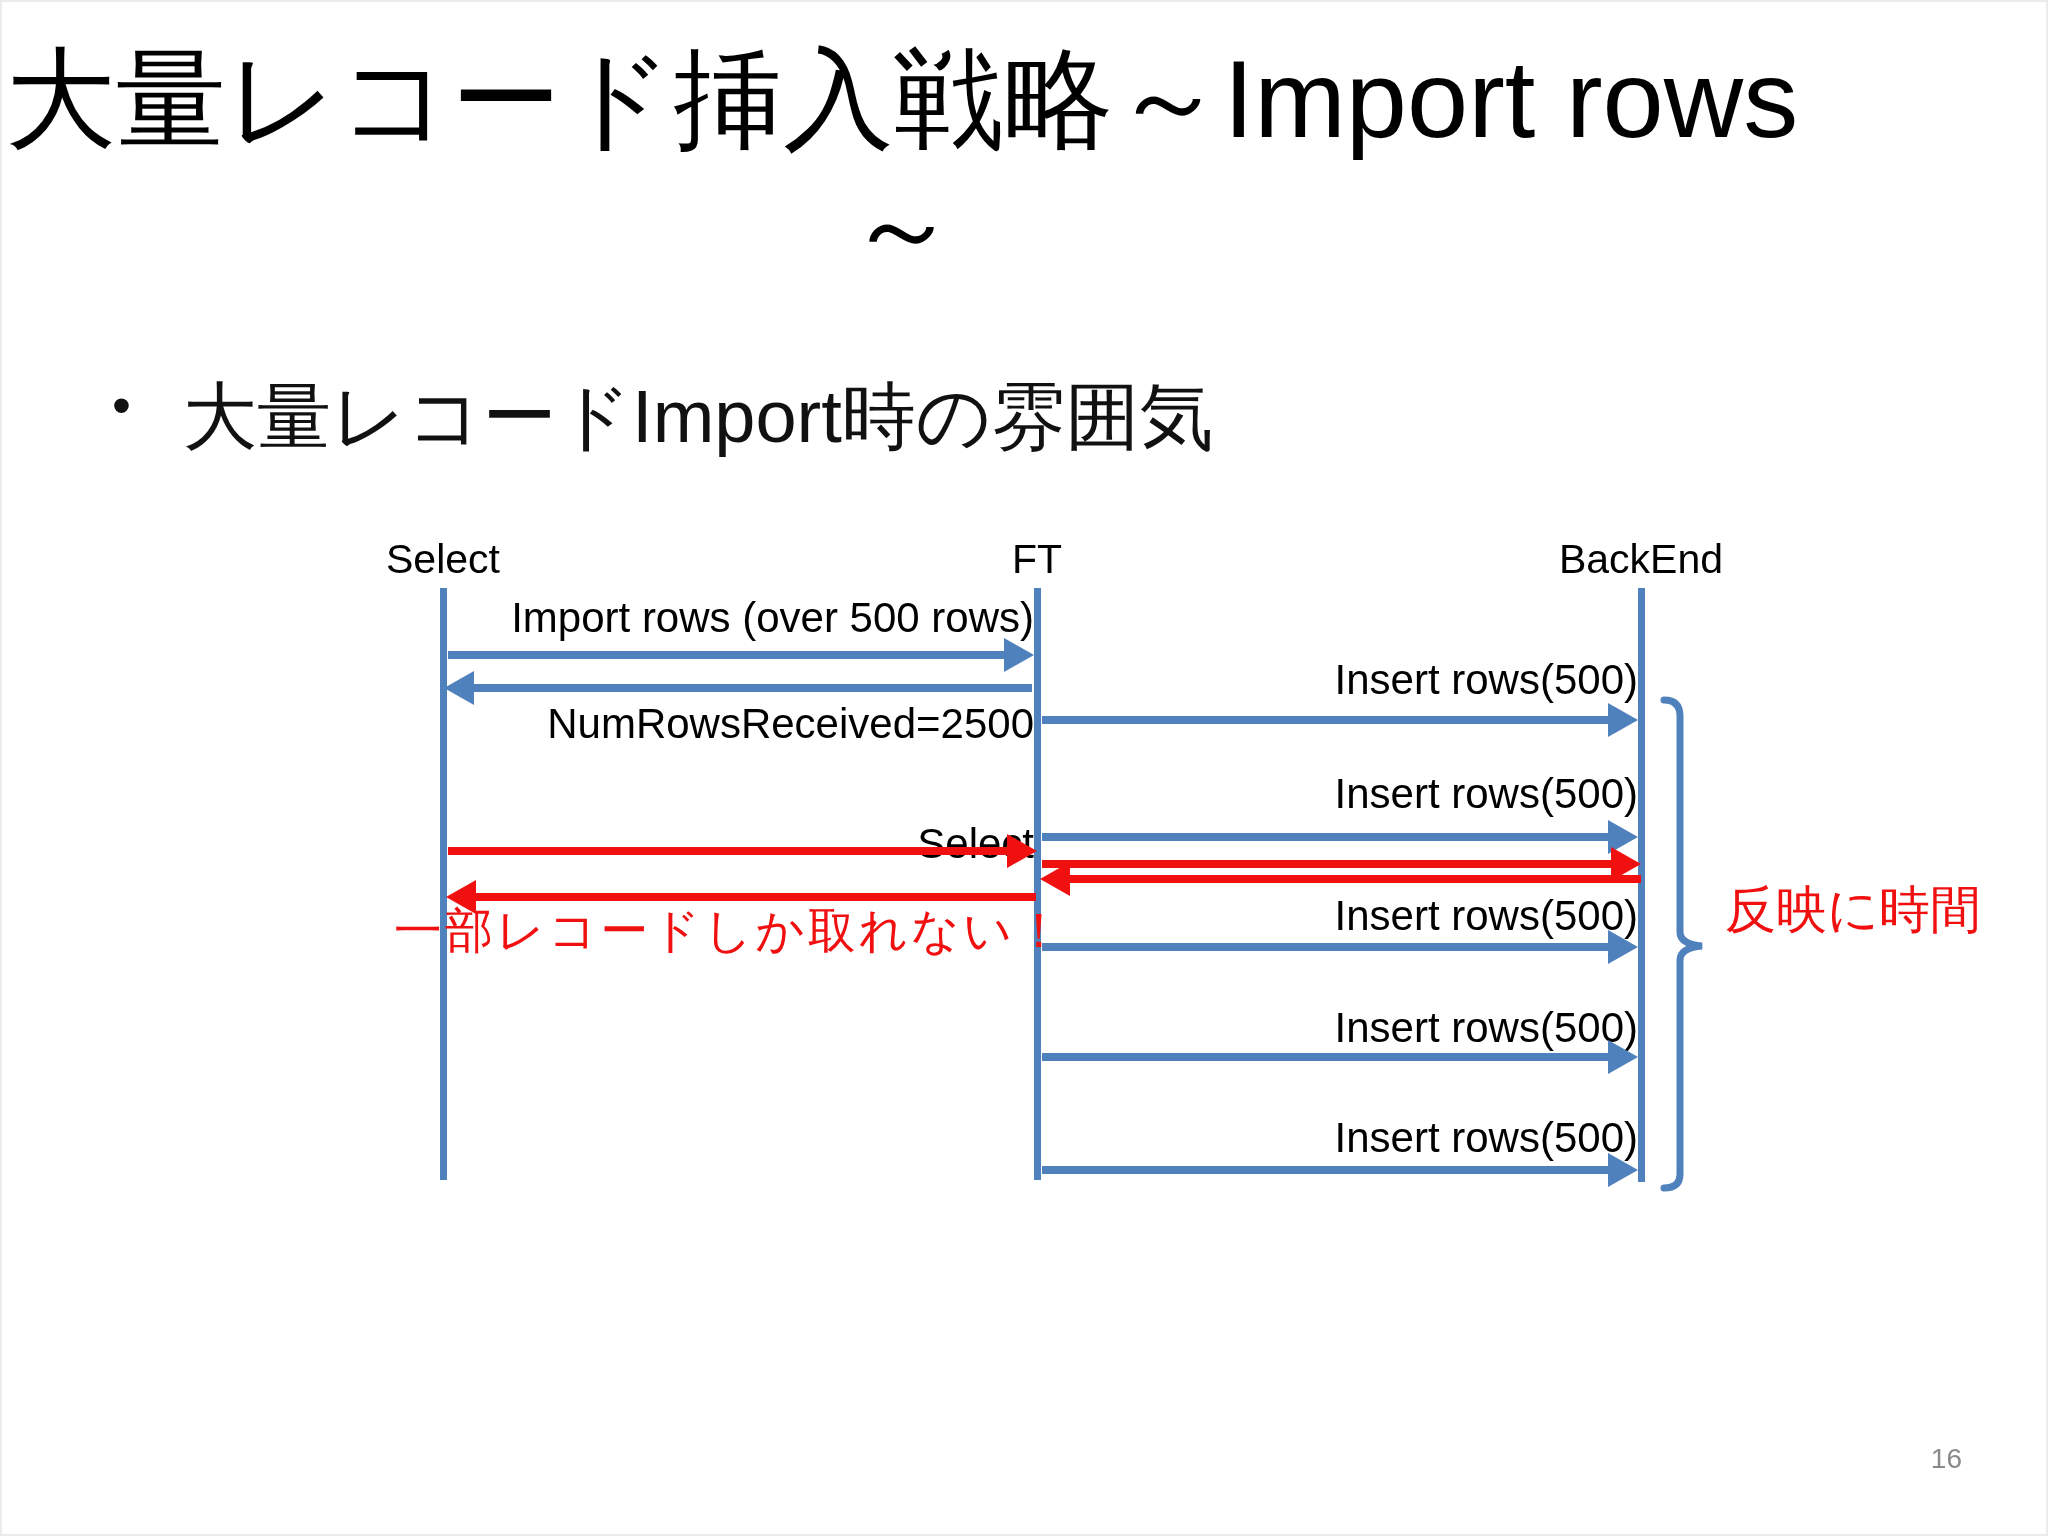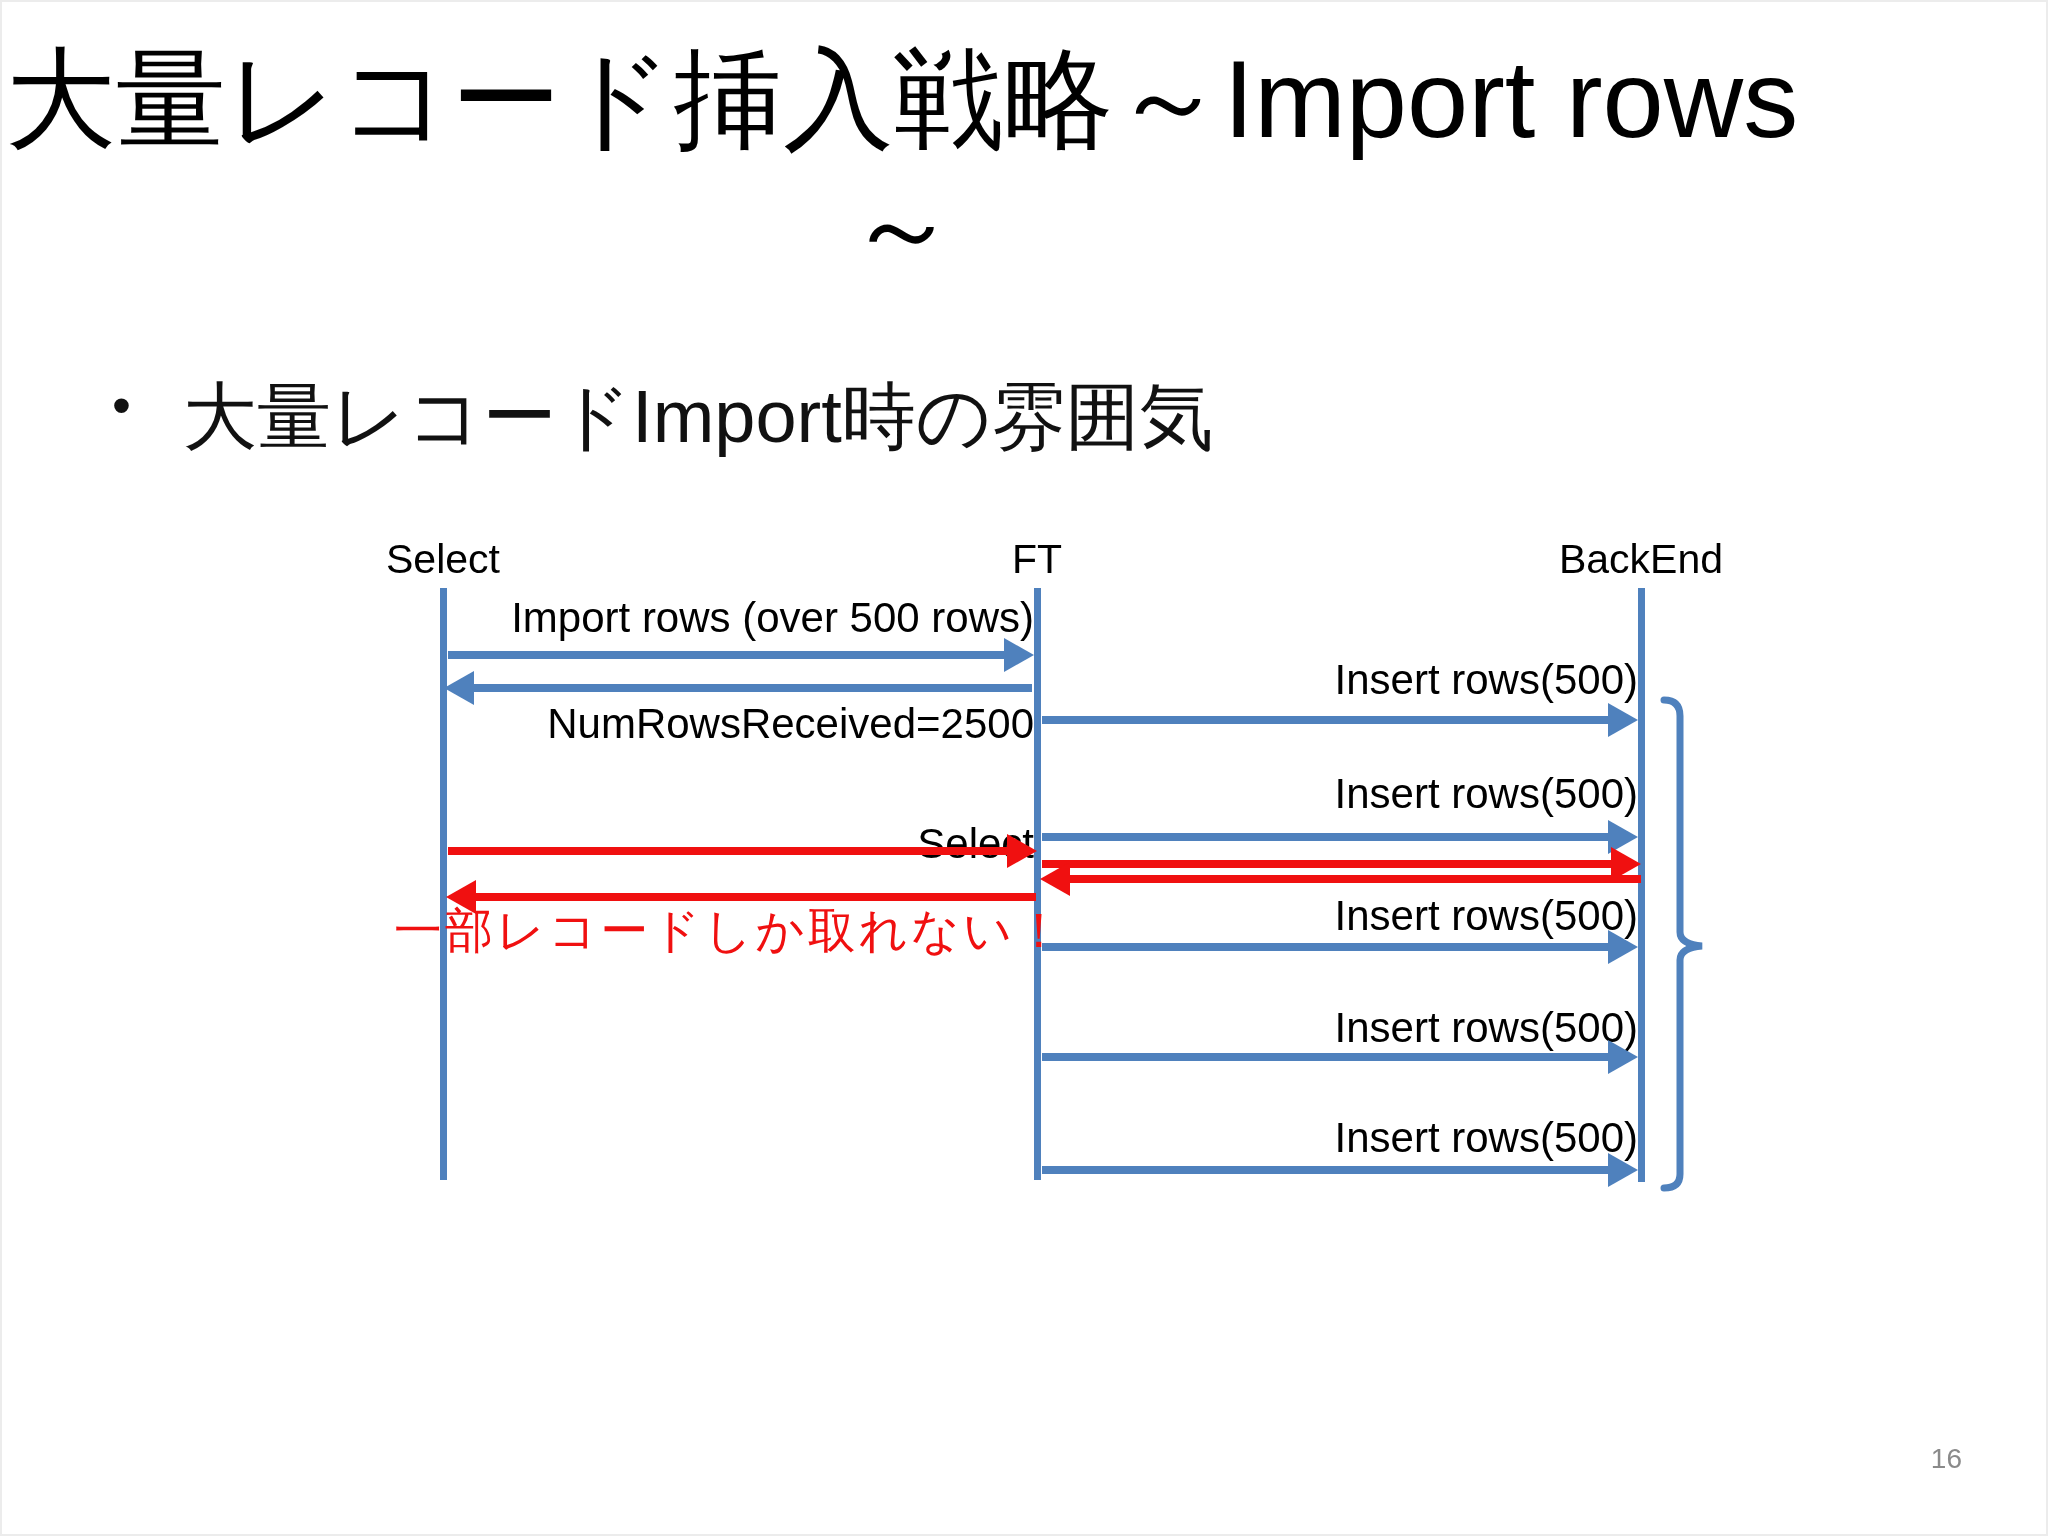--- a/index.html
+++ b/index.html
@@ -104,15 +104,16 @@
 <div class="msg" style="left:1038px;width:600px;top:1114px;">Insert rows(500)</div>
 <div class="arrow right blue" style="left:1042px;top:1166px;width:566px;"></div>
 
 <div class="annotation-left jp">一部レコードしか取れない！</div>
 
 <svg class="brace-svg blue" width="64" height="504" viewBox="0 0 64 504" aria-hidden="true">
   <path d="M14,8 Q30,8 30,24 L30,240 Q30,252 52,254 Q30,256 30,268 L30,482 Q30,496 14,496" fill="none" stroke="currentColor" stroke-width="7" stroke-linecap="round"></path>
 </svg>
 
 <div class="annotation-right jp">
+  <div>反映に時間</div>
 </div>
 
 <div class="page-number">16</div>
 
 </body></html>

